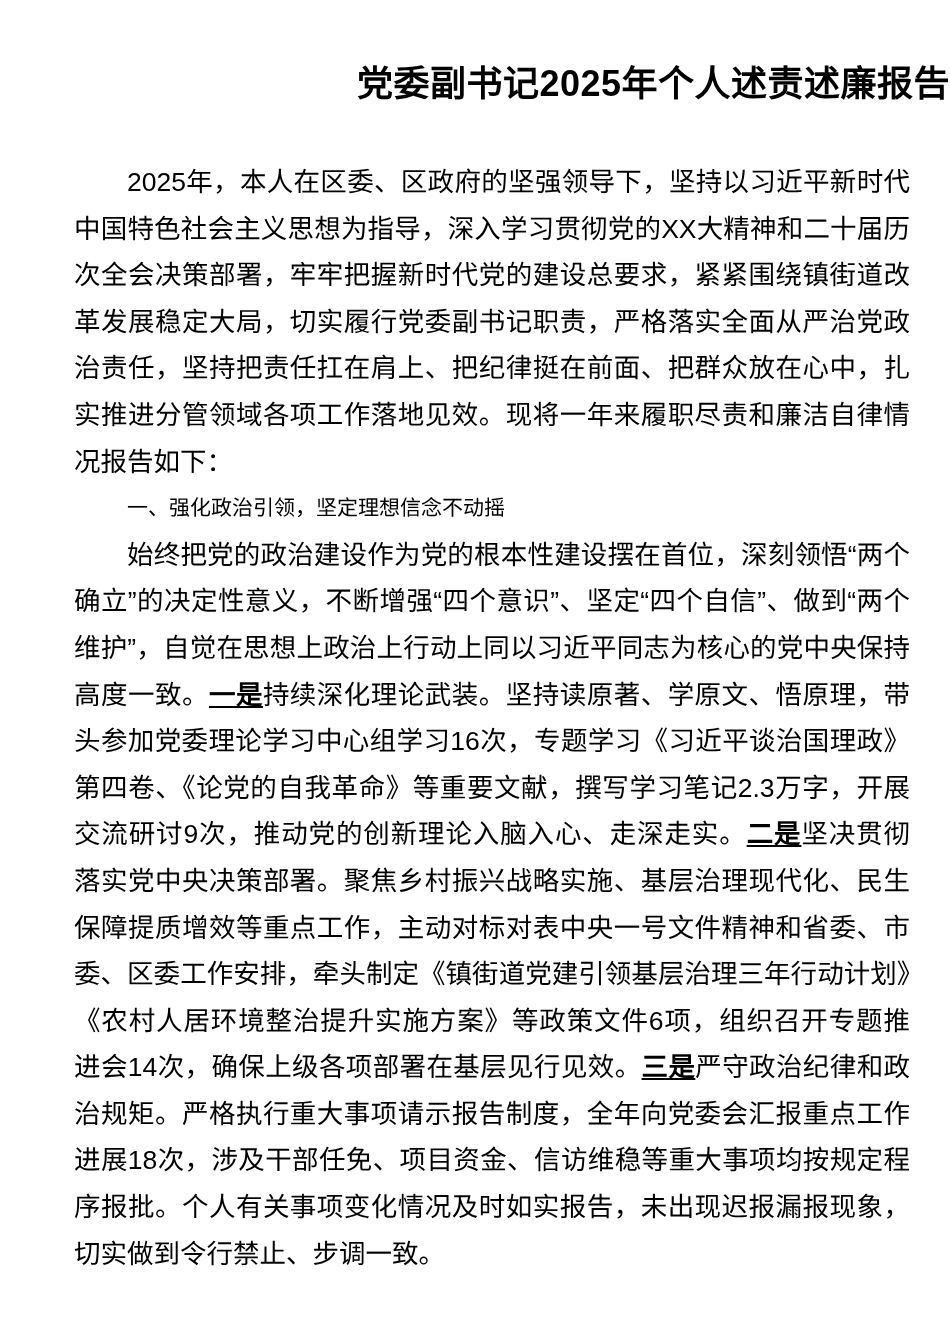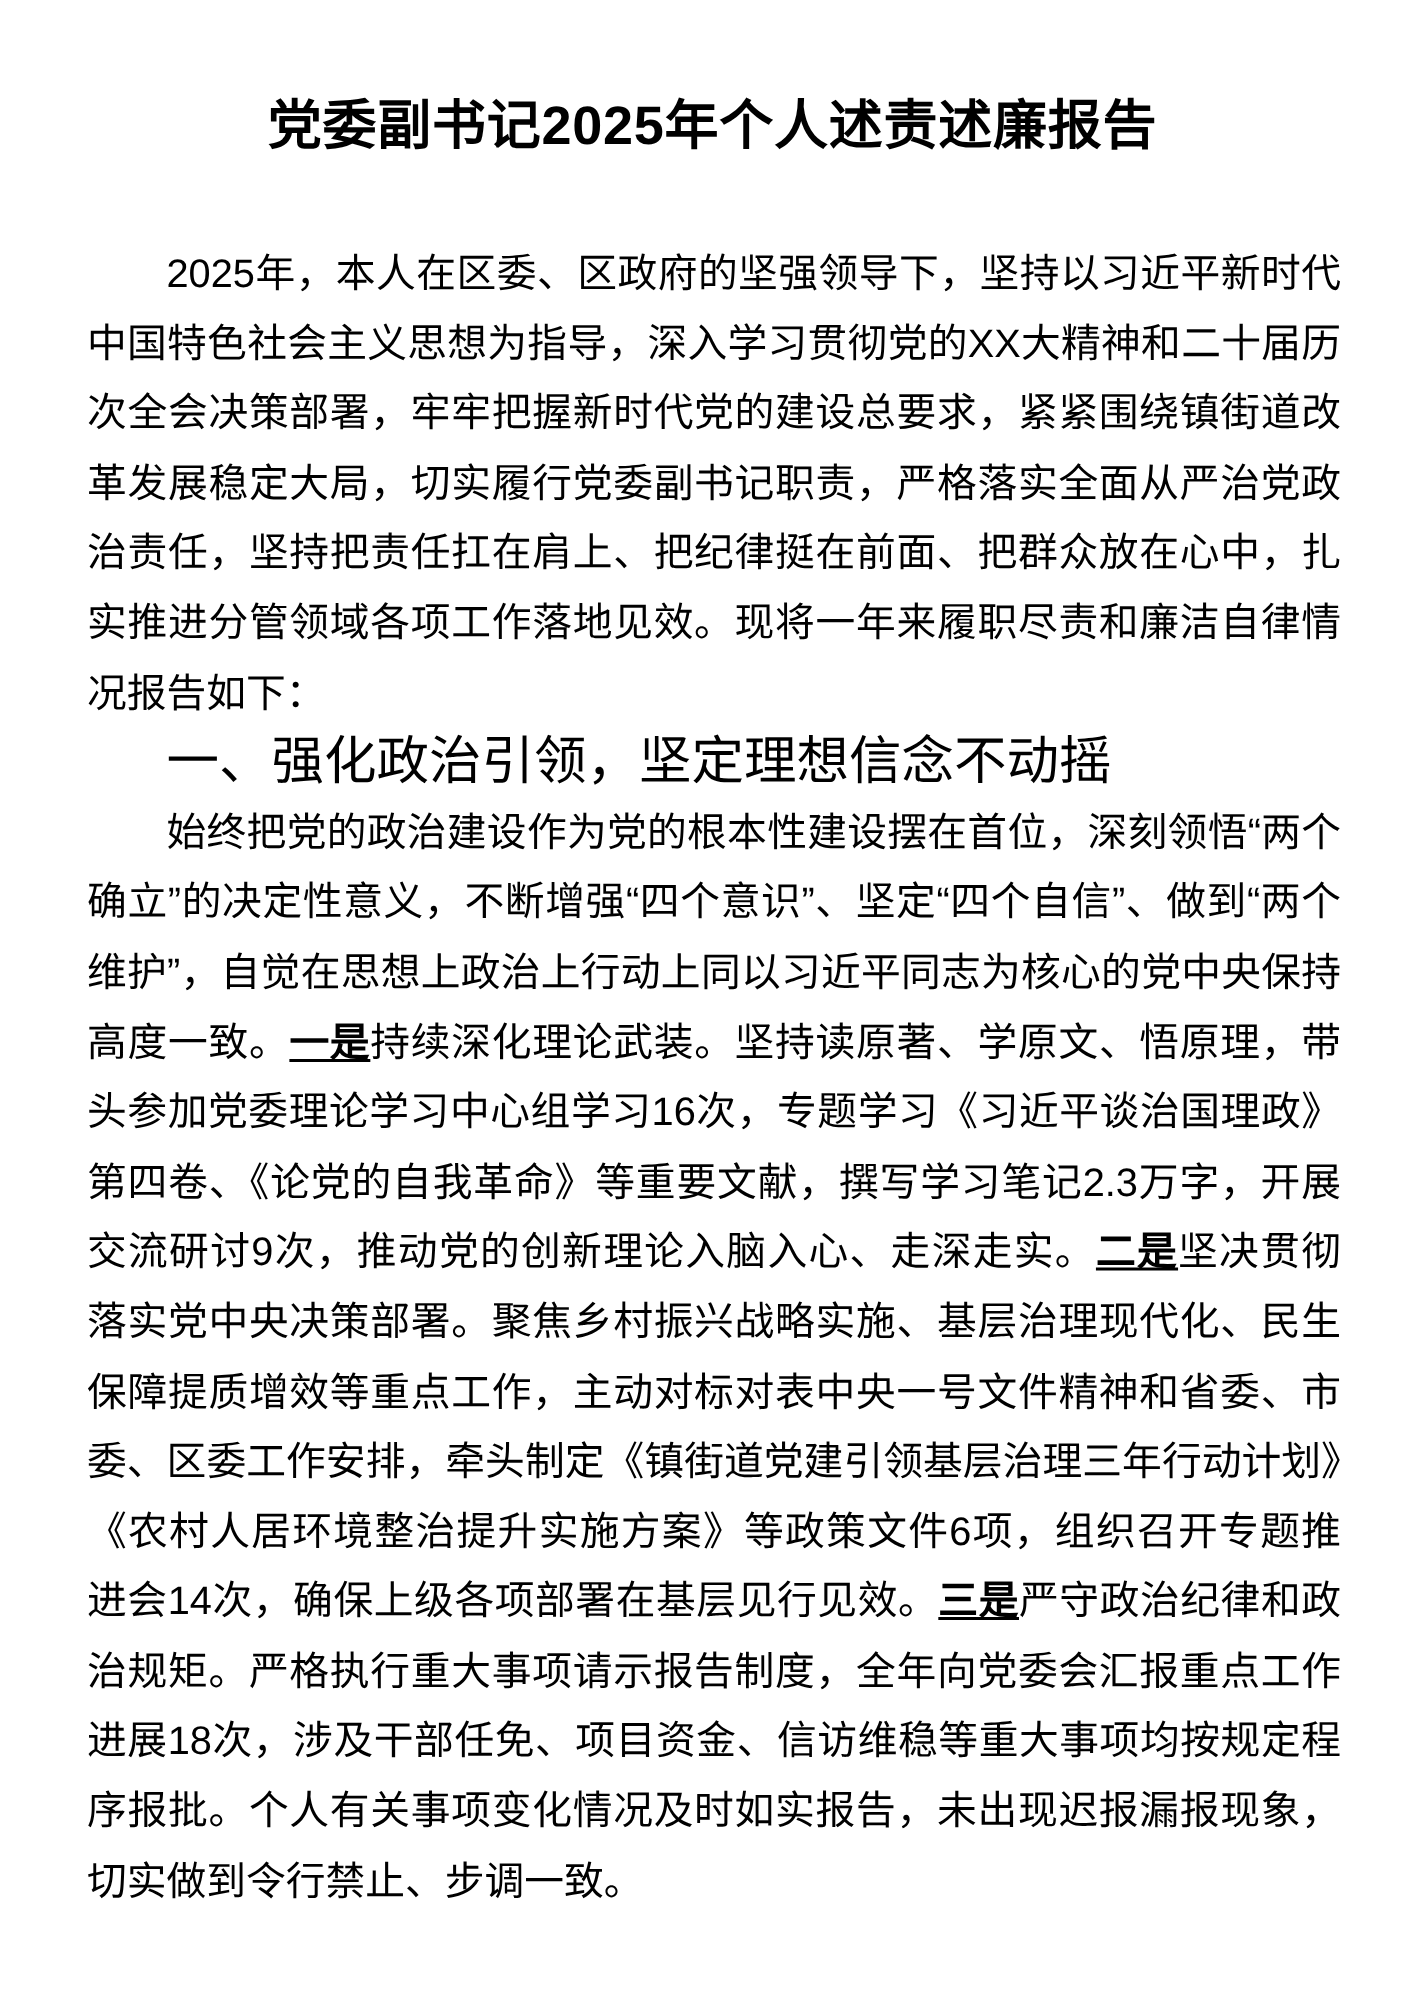--- a/index.html
+++ b/index.html
@@ -24,53 +24,53 @@
     overflow: hidden;
   }
 
   .doc-title {
     margin: 0;
     padding: 0;
     position: absolute;
     top: 58px;
     left: 0;
     width: 950px;
-    text-align: center;
+    text-align: right;
     font-size: 36px;
     line-height: 52px;
     font-weight: bold;
     letter-spacing: 0.5px;
     color: #000000;
   }
 
   .body-block {
     position: absolute;
     top: 159px;
-    left: 58px;
+    left: 74px;
     width: 836px;
   }
 
   p.para {
     margin: 0;
     padding: 0;
     font-size: 26.5px;
     line-height: 46.6px;
     text-align: justify;
     text-justify: inter-ideograph;
     text-indent: 53px;
     color: #000000;
     font-weight: normal;
     letter-spacing: 0;
     word-break: break-all;
   }
 
   p.heading {
     margin: 0;
     padding: 0;
-    font-size: 35px;
+    font-size: 21px;
     line-height: 46.6px;
     text-indent: 53px;
     text-align: left;
     font-weight: normal;
     color: #000000;
   }
 
   b.em {
     font-weight: bold;
     text-decoration: underline;

